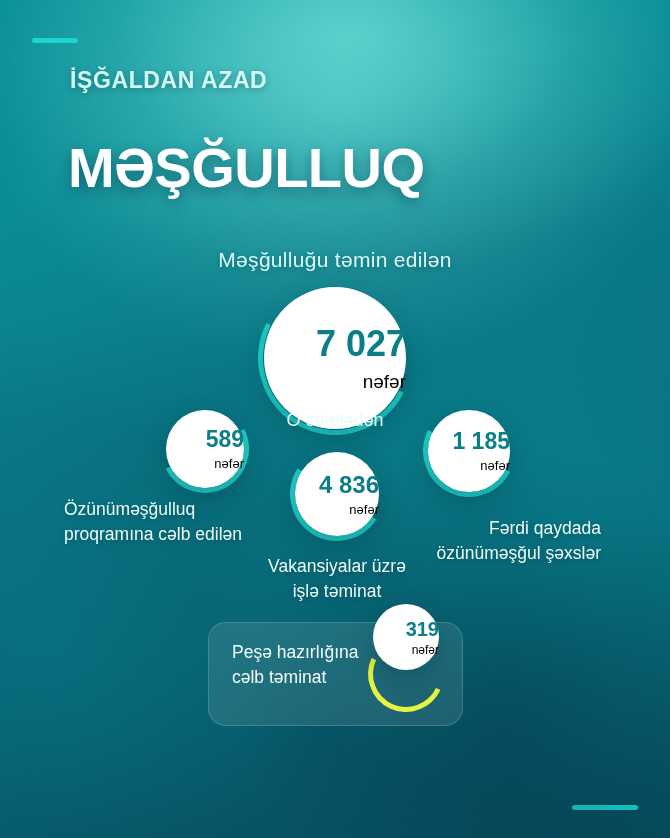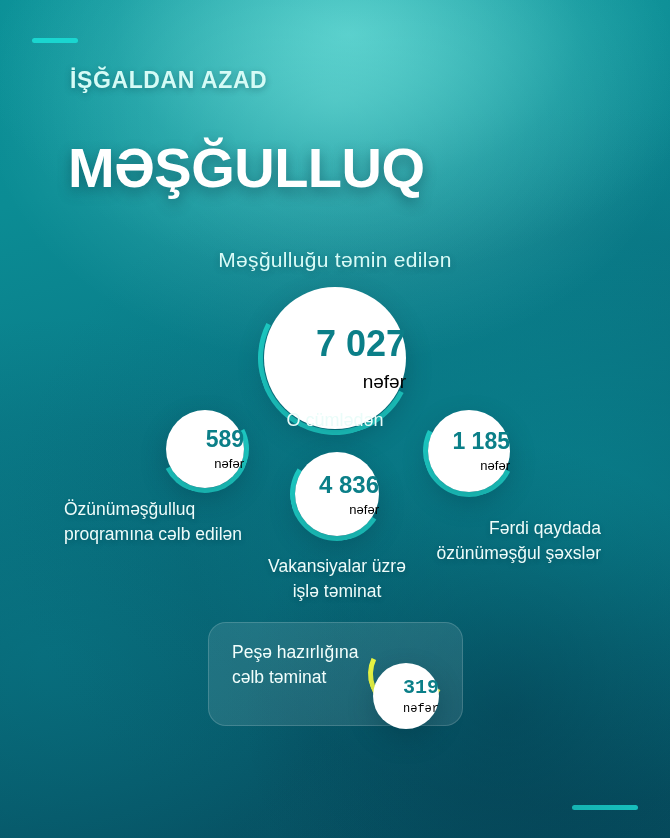--- a/index.html
+++ b/index.html
@@ -196,22 +196,22 @@
   }
   .training-label {
     position: absolute;
     left: 232px; top: 640px;
     width: 140px;
     font-size: 17.5px;
     line-height: 1.42;
     color: #f2fefc;
   }
   .bubble-training {
-    left: 373px; top: 663px;
-    width: 66px; height: 66px; font-family: Liberation Mono, monospace;
+    left: 373px; top: 604px;
+    width: 66px; height: 66px;
   }
   .bubble-training .num { font-size: 20px; }
   .bubble-training .unit { font-size: 12px; margin-top: 5px; }
 </style>
 </head>
 <body>
 
 <div id="poster">
 
   <div class="deco-line deco-tl"></div>

